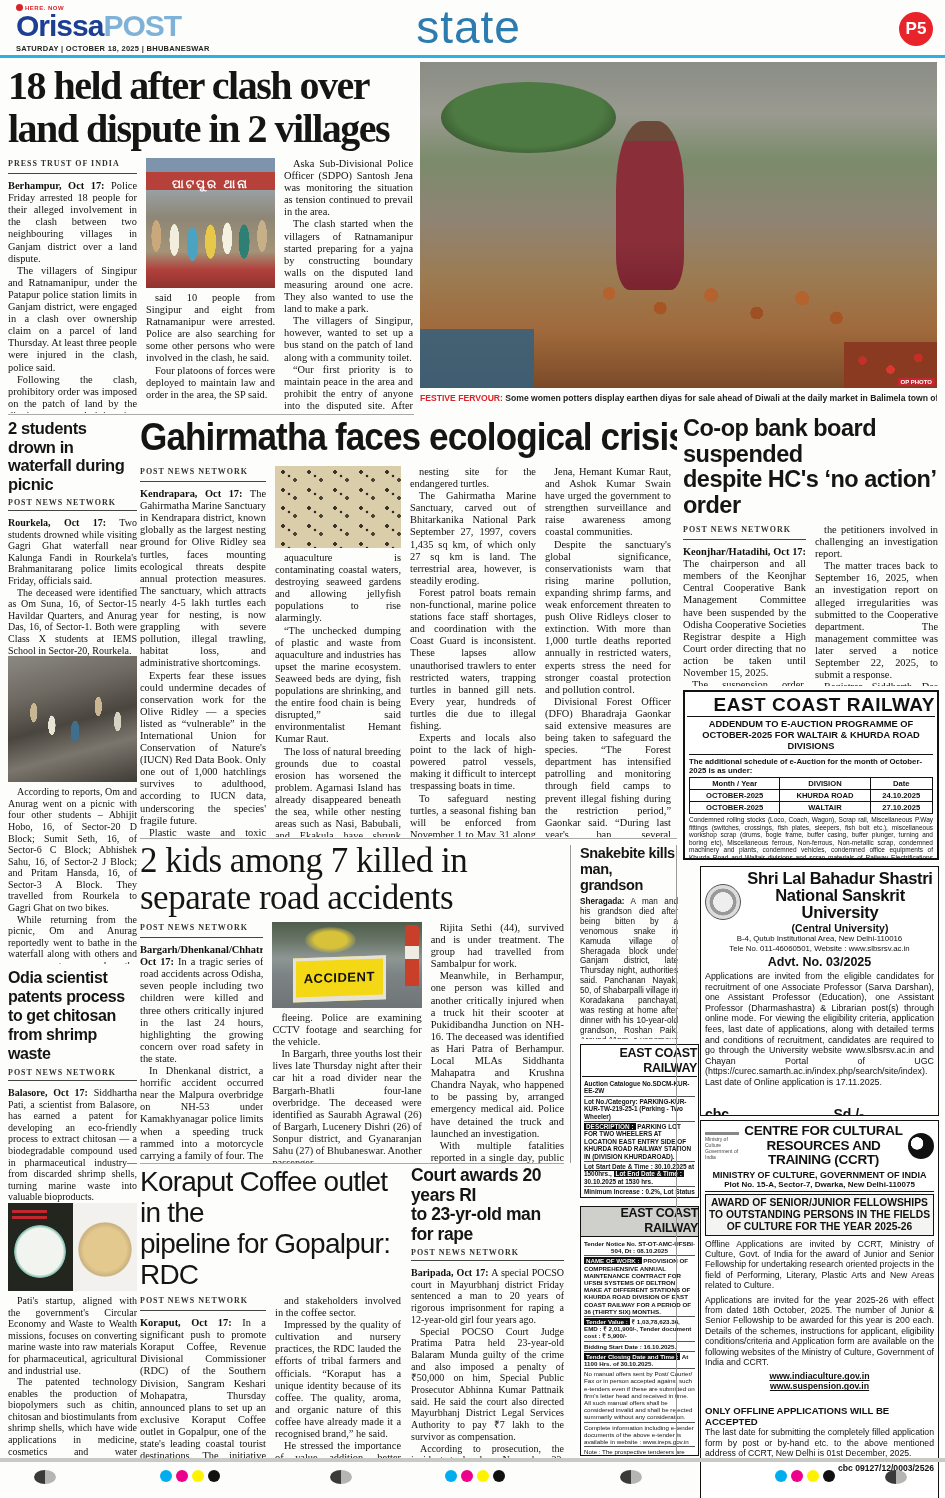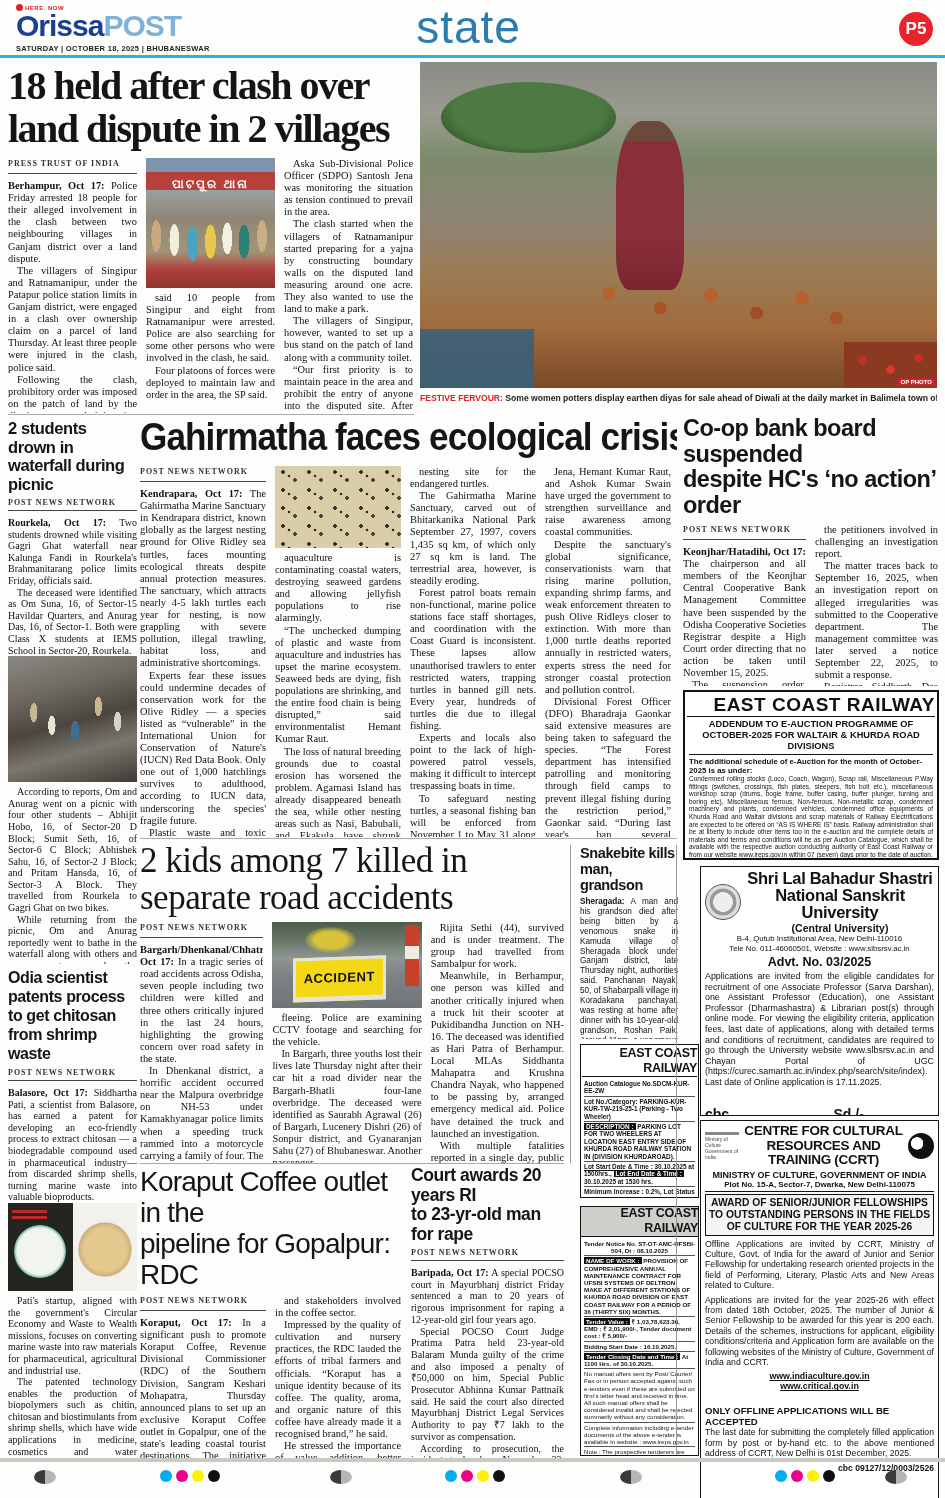--- a/index.html
+++ b/index.html
@@ -369,20 +369,39 @@
             <p>Registrar Siddharth Das said the suspension was issued following the court's directive, but he added he was unable to comment further as he was out of state on election duty.</p>
           </div>
       </div>
     </div>
   </article>
 
   <section class="ad" id="ad-ecor1">
     <div class="ad-title">EAST COAST RAILWAY</div>
     <div class="sub">ADDENDUM TO E-AUCTION PROGRAMME OF OCTOBER-2025 FOR WALTAIR &amp; KHURDA ROAD DIVISIONS</div>
     <div class="intro">The additional schedule of e-Auction for the month of October-2025 is as under:</div>
+    <table>
+      <tbody>
+          <tr>
+        <th>Month / Year</th>
+        <th>DIVISION</th>
+        <th>Date</th>
+      </tr>
+      <tr>
+        <td>OCTOBER-2025</td>
+        <td>KHURDA ROAD</td>
+        <td>24.10.2025</td>
+      </tr>
+      <tr>
+        <td>OCTOBER-2025</td>
+        <td>WALTAIR</td>
+        <td>27.10.2025</td>
+      </tr>
+    </tbody>
+      </table>
     <div class="body just">Condemned rolling stocks (Loco, Coach, Wagon), Scrap rail, Miscellaneous P.Way fittings (switches, crossings, fish plates, sleepers, fish bolt etc.), miscellaneous workshop scrap (drums, bogie frame, buffer casing, buffer plunger, turning and boring etc), Miscellaneous ferrous, Non-ferrous, Non-metallic scrap, condemned machinery and plants, condemned vehicles, condemned office equipments of Khurda Road and Waltair divisions and scrap materials of Railway Electrifications are expected to be offered on “AS IS WHERE IS” basis. Railway administration shall be at liberty to include other items too in the e-auction and the complete details of materials and terms and conditions will be as per Auction Catalogue, which shall be available with the respective auction conducting authority of East Coast Railway or from our website www.ireps.gov.in within 07 (seven) days prior to the date of auction.</div>
 
   </section>
 
   <section class="ad" id="ad-skt">
     <div class="hdr">
       <div class="skt-logo"></div>
       <div style="flex:1">
         <div class="t1"><span>Shri Lal Bahadur Shastri</span><br><span>National Sanskrit University</span></div>
         <div class="t2">(Central University)</div>
@@ -402,21 +421,21 @@
       <div class="min-logo"><div class="bar"></div><span>Ministry of Culture</span><br><span>Government of India</span></div>
       <div class="t1"><span>CENTRE FOR CULTURAL</span><br><span>RESOURCES AND TRAINING (CCRT)</span></div>
       <div class="ccrt-logo"></div>
     </div>
     <div class="sub">MINISTRY OF CULTURE, GOVERNMENT OF INDIA</div>
     <div class="addr">Plot No. 15-A, Sector-7, Dwarka, New Delhi-110075</div>
     <div class="award">AWARD OF SENIOR/JUNIOR FELLOWSHIPS TO OUTSTANDING PERSONS IN THE FIELDS OF CULTURE FOR THE YEAR 2025-26</div>
     <div class="body">Offline Applications are invited by CCRT, Ministry of Culture, Govt. of India for the award of Junior and Senior Fellowship for undertaking research oriented projects in the field of Performing, Literary, Plastic Arts and New Areas related to Culture.</div>
     <div class="body">Applications are invited for the year 2025-26 with effect from dated 18th October, 2025. The number of Junior &amp; Senior Fellowship to be awarded for this year is 200 each. Details of the schemes, instructions for applicant, eligibility conditions/criteria and Application form are available on the following websites of the Ministry of Culture, Government of India and CCRT.</div>
     <span class="lnk">www.indiaculture.gov.in</span>
-    <span class="lnk">www.critical.gov.in</span>
+    <span class="lnk">www.suspension.gov.in</span>
     <div class="only">ONLY OFFLINE APPLICATIONS WILL BE ACCEPTED</div>
     <div class="body">The last date for submitting the completely filled application form by post or by-hand etc. to the above mentioned address of CCRT, New Delhi is 01st December, 2025.</div>
     <div class="ref">cbc 09127/12/0003/2526</div>
   </section>
 
   <article id="accidents">
     <h1 class="hl-serif"><span>2 kids among 7 killed in</span><br><span>separate road accidents</span></h1>
     <div class="cols">
       <div class="col c1 body-txt">
         <div class="byline">POST NEWS NETWORK</div>

